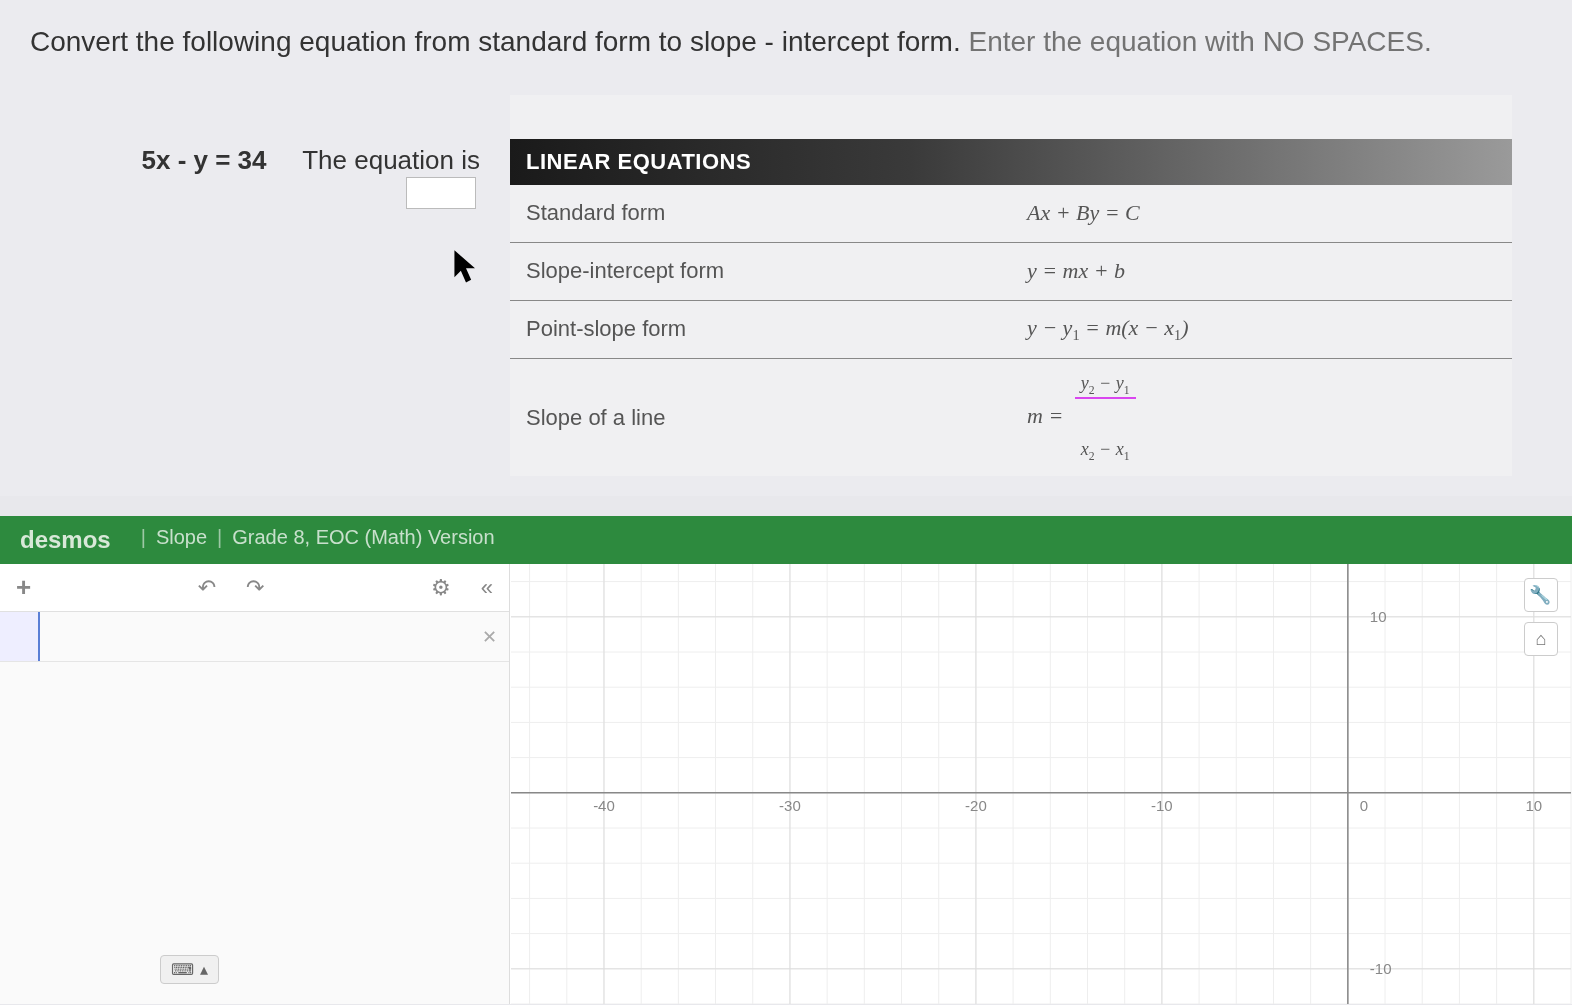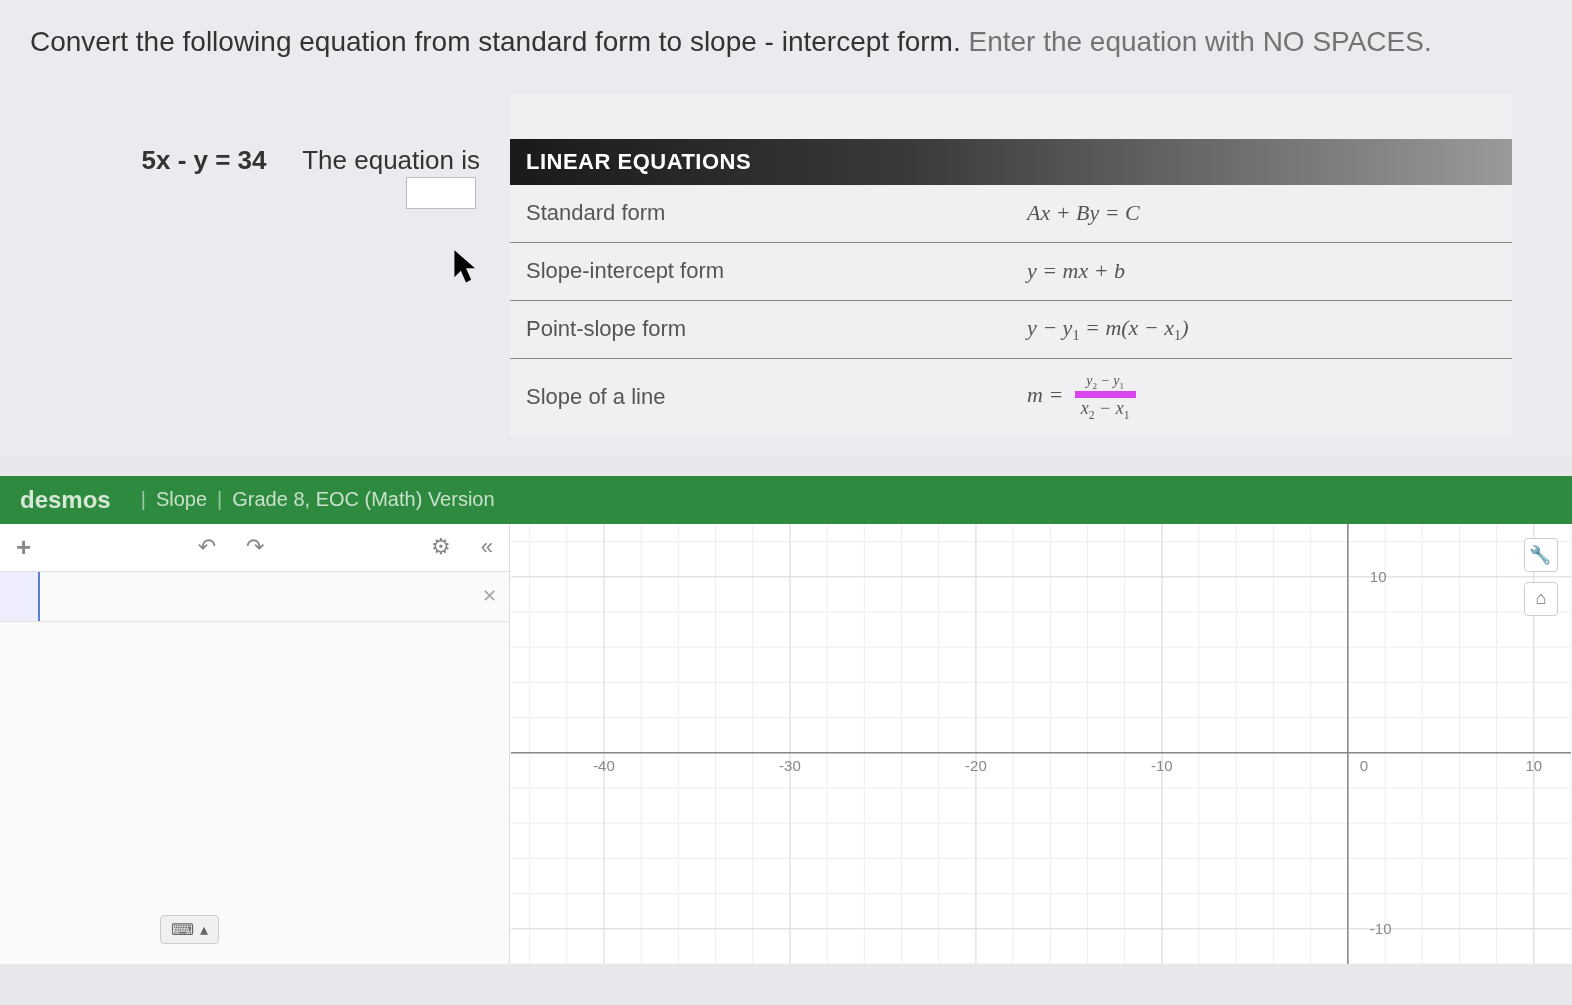--- a/index.html
+++ b/index.html
@@ -97,39 +97,39 @@
       font-family: 'Times New Roman', serif;
     }
     .fraction {
       display: inline-block;
       vertical-align: middle;
       text-align: center;
       margin-left: 6px;
     }
     .fraction .num {
       display: block;
-      border-bottom: 7px solid #d946ef;
+      border-bottom: 2px solid #d946ef;
       padding: 0 6px;
-      font-size: 14px;
+      font-size: 18px;
     }
     .fraction .den {
       display: block;
       padding: 0 6px;
       font-size: 18px;
+      margin-top: 40px;
     }
     .sub {
       font-size: 0.65em;
       vertical-align: sub;
       font-style: normal;
     }
     .desmos-bar {
       background: #2d8a3e;
       color: #fff;
       display: flex;
-      align-items: center;
       padding: 10px 20px;
       margin-top: 20px;
       font-size: 20px;
     }
     .desmos-logo {
       font-weight: bold;
       font-size: 24px;
       color: #d8e8d8;
       margin-right: 20px;
     }

